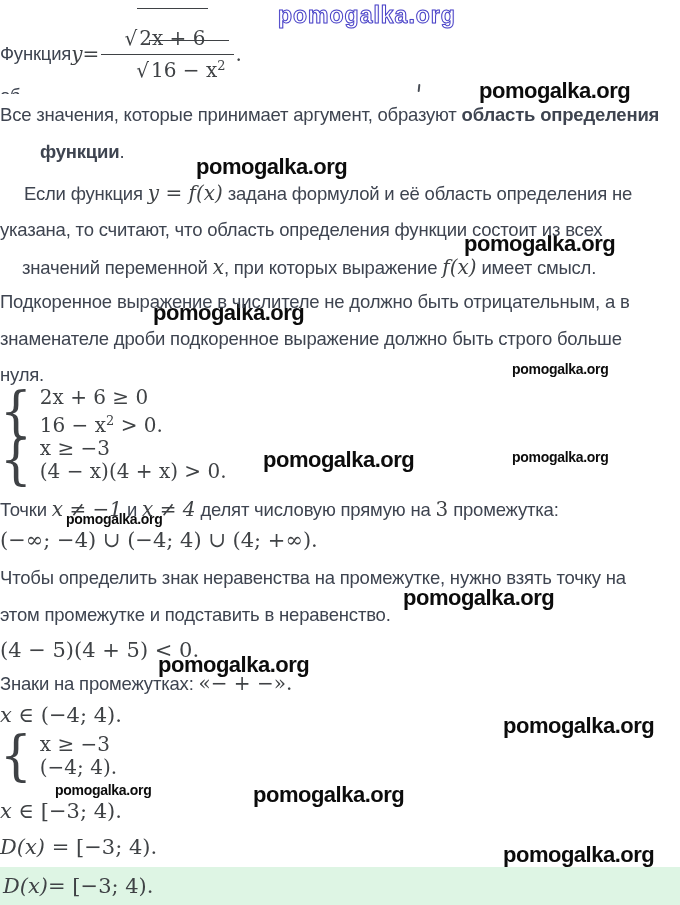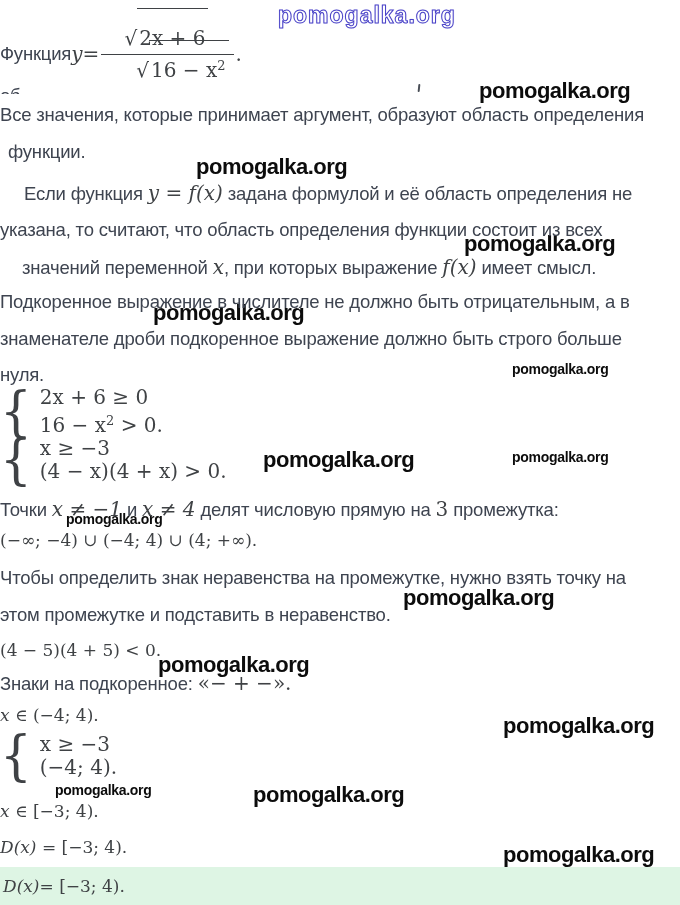--- a/index.html
+++ b/index.html
@@ -11,27 +11,27 @@
     overflow: hidden;
     font-family: "Liberation Sans", sans-serif;
   }
   .line { position: absolute; white-space: nowrap; line-height: 24px; }
   .sans {
     font-family: "Liberation Sans", sans-serif;
     font-size: 18.5px;
     color: #3e4450;
     letter-spacing: -0.2px;
   }
-  .bold { font-weight: 400; }
+  .bold { font-weight: 700; }
   .math {
     font-family: "DejaVu Serif", serif;
     font-size: 20px;
     color: #3f4245;
   }
-  .math-lg { font-size: 17px; }
+  .math-lg { font-size: 21px; }
   .mi { font-style: italic; }
   .sup { font-size: 13px; vertical-align: 7px; }
   
   .wm {
     position: absolute;
     font-family: "Liberation Sans", sans-serif;
     font-weight: 700;
     color: #0c0c0c;
     white-space: nowrap;
     line-height: 1.1;
@@ -125,21 +125,21 @@
   </div>
 
   <div class="frag">
     <span class="sans">об</span>
   </div>
   <div class="tick"></div>
 
   <div class="line" style="left:0; top:103px;">
     <span class="sans">Все значения, которые принимает аргумент, образуют </span><span class="sans bold">область определения</span>
   </div>
-  <div class="line" style="left:8px; top:140px;">
+  <div class="line" style="left:0; top:140px;padding-left:40px;">
     <span class="sans bold">функции</span><span class="sans">.</span>
   </div>
 
   <div class="line" style="left:0; top:181px;margin-left:24px;">
     <span class="sans">Если функция </span><span class="math mi">y = f(x)</span><span class="sans"> задана формулой и её область определения не</span>
   </div>
   <div class="line" style="left:0; top:218px;">
     <span class="sans">указана, то считают, что область определения функции состоит из всех</span>
   </div>
   <div class="line" style="left:0; top:255px;padding-left:22px;">
@@ -185,21 +185,21 @@
   </div>
   <div class="line" style="left:0; top:603px;text-align:center;">
     <span class="sans">этом промежутке и подставить в неравенство.</span>
   </div>
 
   <div class="line" style="left:0; top:638px;">
     <span class="math math-lg">(4 − 5)(4 + 5) &lt; 0.</span>
   </div>
 
   <div class="line" style="left:0; top:671px;">
-    <span class="sans">Знаки на подкоренное: </span><span class="math">«− + −».</span>
+    <span class="sans">Знаки на промежутках: </span><span class="math">«− + −».</span>
   </div>
 
   <div class="line" style="left:0; top:703px;">
     <span class="math math-lg mi">x</span><span class="math math-lg"> ∈ (−4;  4).</span>
   </div>
 
   <div class="system" style="left:0; top:732px;">
     <span class="brace">{</span>
     <span class="sys-rows">
       <span class="row math">x ≥ −3</span>

